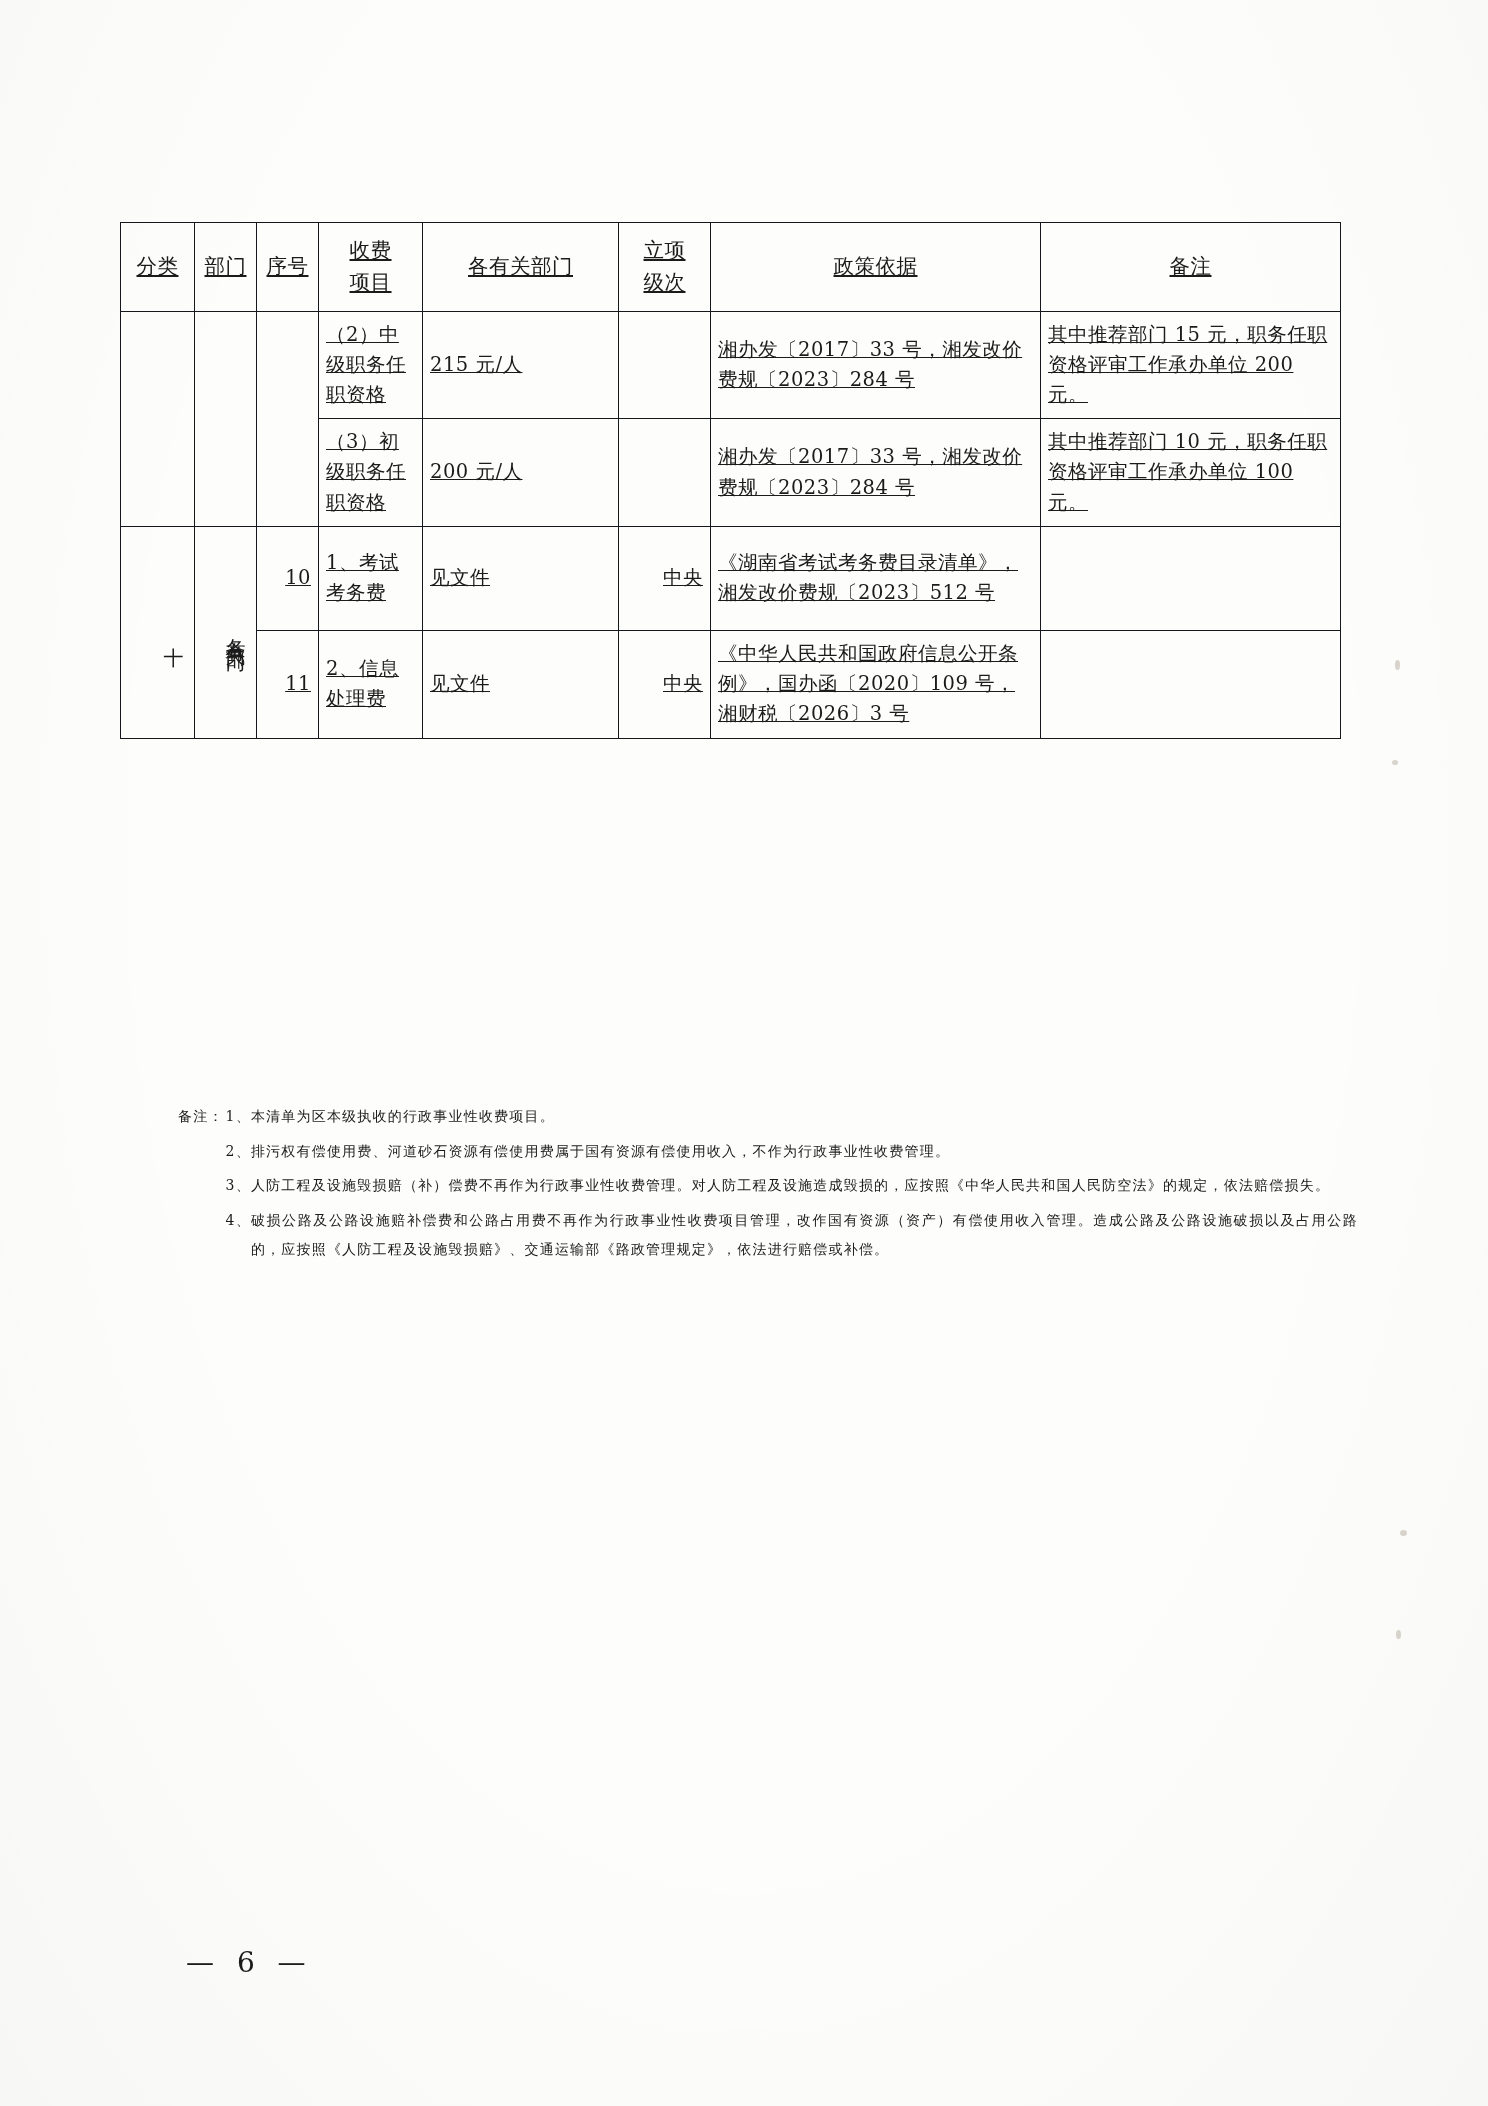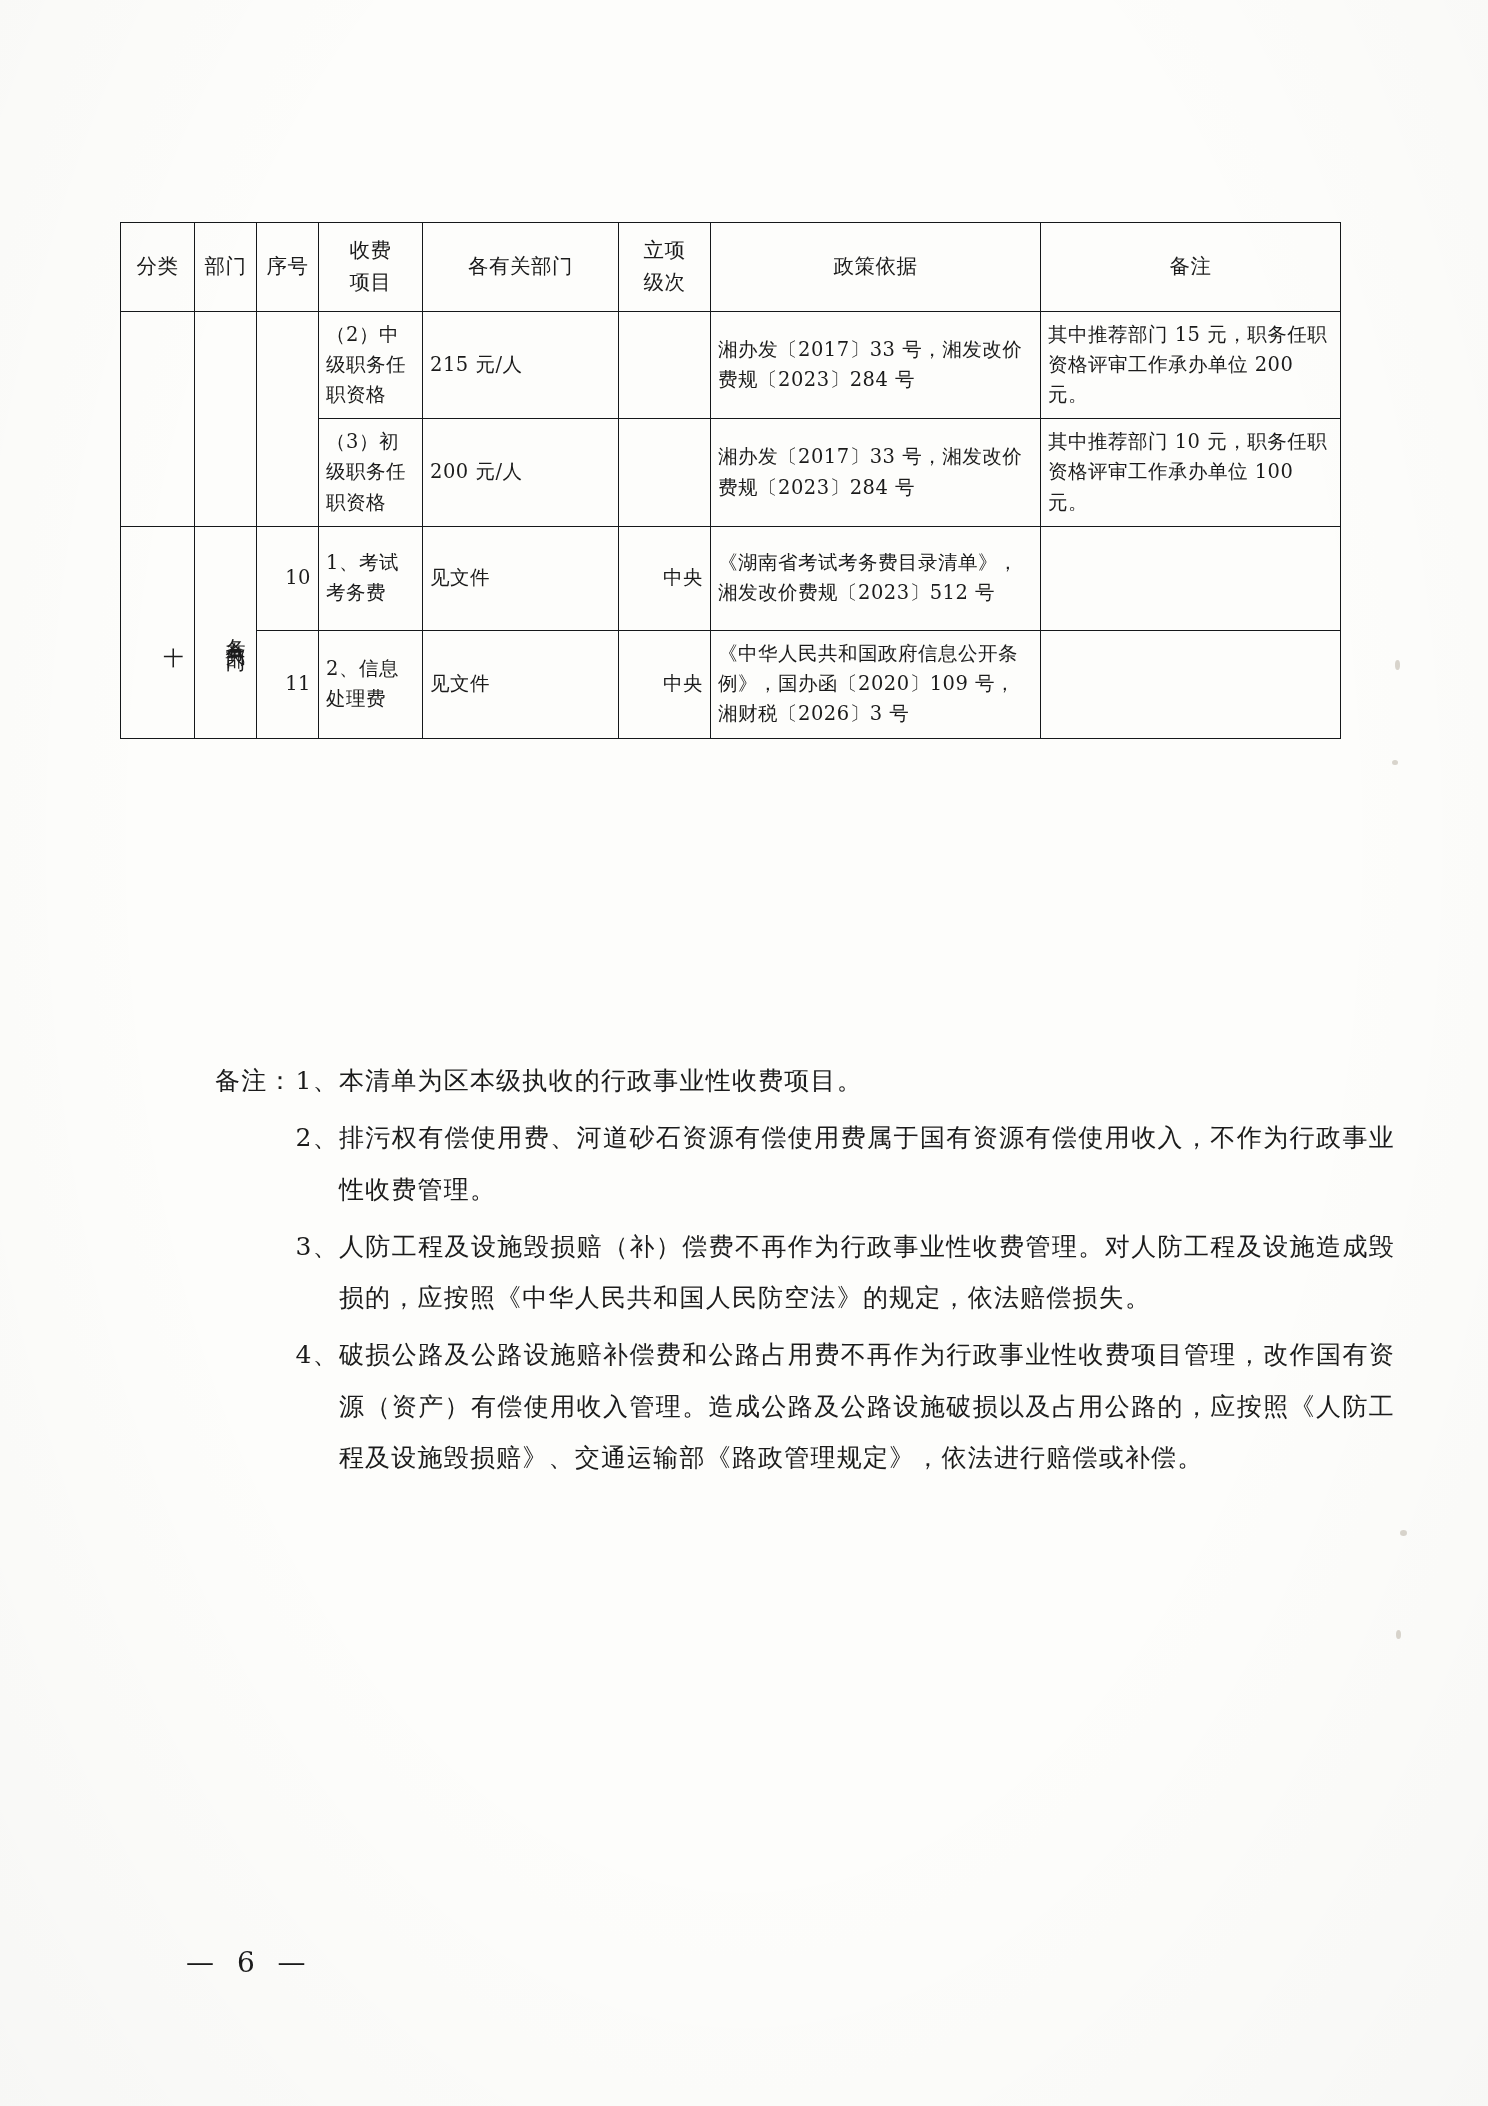--- a/index.html
+++ b/index.html
@@ -34,20 +34,21 @@
     border-radius: 50%;
     opacity: .55;
   }
 
   
   .table-wrap {
     position: absolute;
     left: 120px;
     top: 222px;
     width: 1055px;
+    text-decoration: underline;
   }
   table.fee {
     border-collapse: collapse;
     width: 100%;
     table-layout: fixed;
   }
   table.fee td, table.fee th {
     border: 1.6px solid #15181a;
     padding: 8px 7px;
     vertical-align: middle;
@@ -80,26 +81,25 @@
     font-size: 20px;
   }
   .vtext.wide { letter-spacing: 6px; }
   .cell-center { text-align: right; }
   .tall-blank { height: 104px; }
 
   
   .remarks {
     position: absolute;
     left: 178px;
-    top: 1055px;
+    top: 1102px;
     width: 1180px;
-    font-size: 25px;
+    font-size: 14px;
     line-height: 2.05;
     letter-spacing: 1.2px;
-    margin-left: 37px;
   }
   .remarks-row {
     display: flex;
     align-items: flex-start;
   }
   .remarks-label {
     flex: 0 0 auto;
     white-space: nowrap;
     padding-right: 2px;
   }

